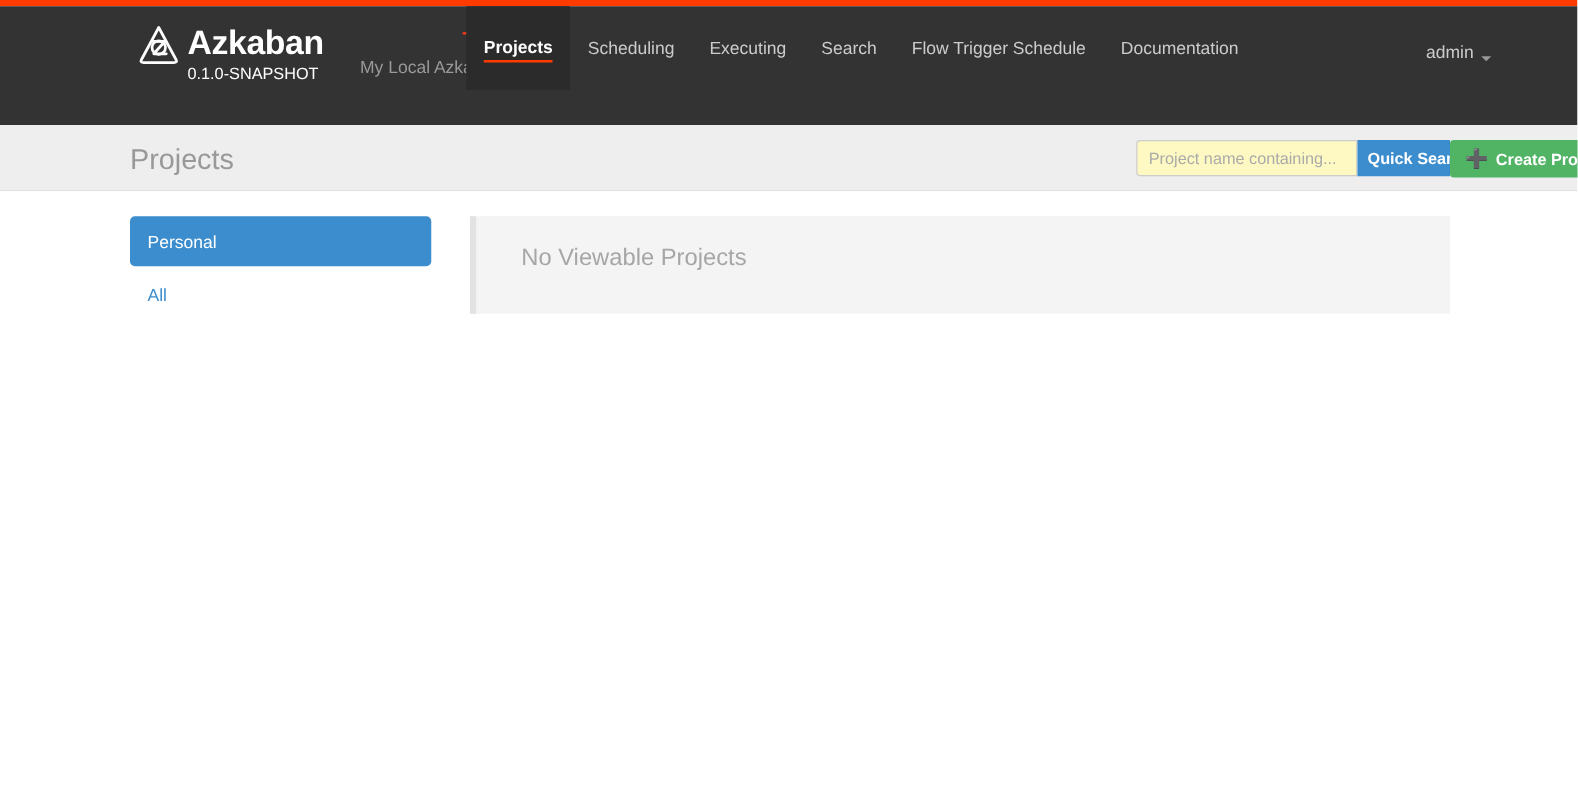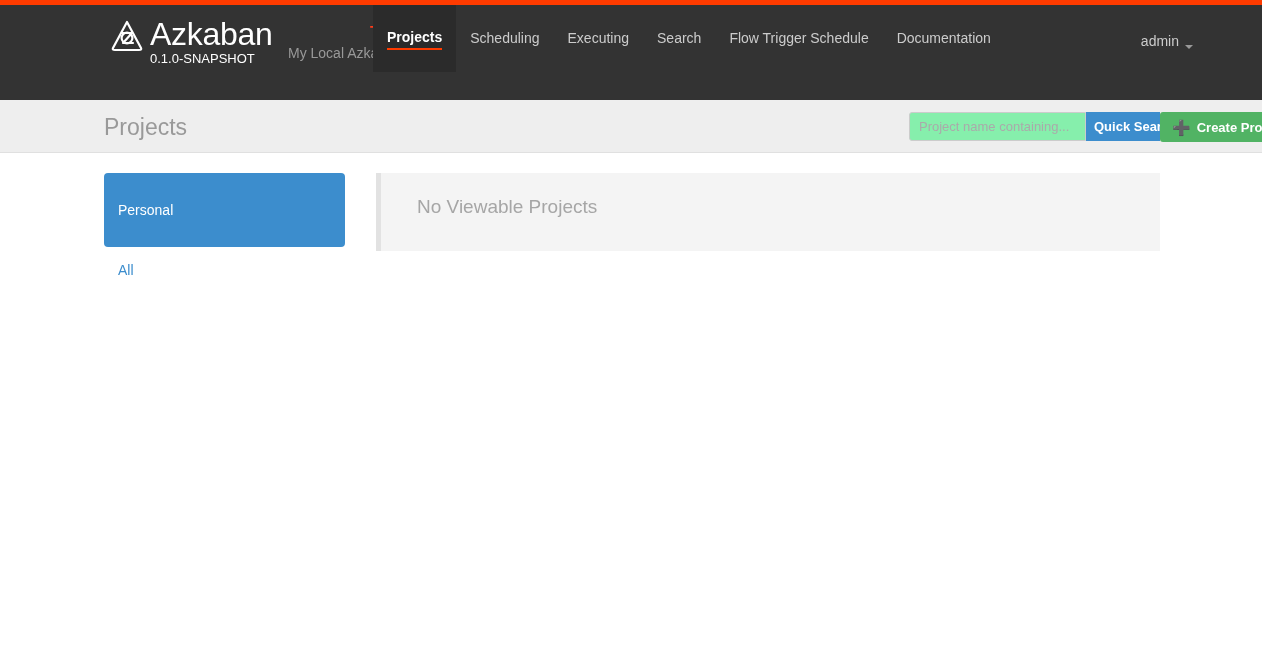--- a/index.html
+++ b/index.html
@@ -48,22 +48,22 @@
     margin-right: 6px;
     flex: none;
   }
   .brand-texts {
     display: flex;
     align-items: flex-start;
   }
   .brand-name-wrap { width: 136px; }
   .brand-name {
     color: #ffffff;
-    font-size: 32px;
-    font-weight: normal;
+    font-size: 27px;
+    font-weight: bold;
     line-height: 30px;
     letter-spacing: -0.3px;
     display: block;
   }
   .brand-version {
     color: #ffffff;
     font-size: 13px;
     line-height: 20px;
     display: block;
     font-weight: normal;
@@ -168,21 +168,21 @@
     align-items: stretch;
   }
   .search-input {
     width: 177px;
     height: 29px;
     border: 1px solid #cccccc;
     border-radius: 3px 0 0 3px;
     padding: 0 9px;
     font-size: 13px;
     color: #555555;
-    background: #86efac;
+    background: #fef9c3;
     outline: none;
     font-family: "Liberation Sans", sans-serif;
   }
   .search-input::placeholder { color: #aaaaaa; }
   .btn-quicksearch {
     width: 74px;
     height: 29px;
     background: #3c8dcd;
     border: none;
     color: #ffffff;
@@ -240,21 +240,21 @@
     font-size: 14px;
     color: #3c8dcd;
     text-decoration: none;
     border-radius: 4px;
     line-height: 18px;
     margin-bottom: 4px;
   }
   .side-item.active {
     background: #3c8dcd;
     color: #ffffff;
-    padding: 28px 14px;
+    padding: 11px 14px;
   }
 
   .panel {
     position: absolute;
     left: 376px;
     top: 20px;
     width: 784px;
     background: #f4f4f4;
     border-left: 5px solid #e2e2e2;
     padding: 22px 0 26px 24px;

